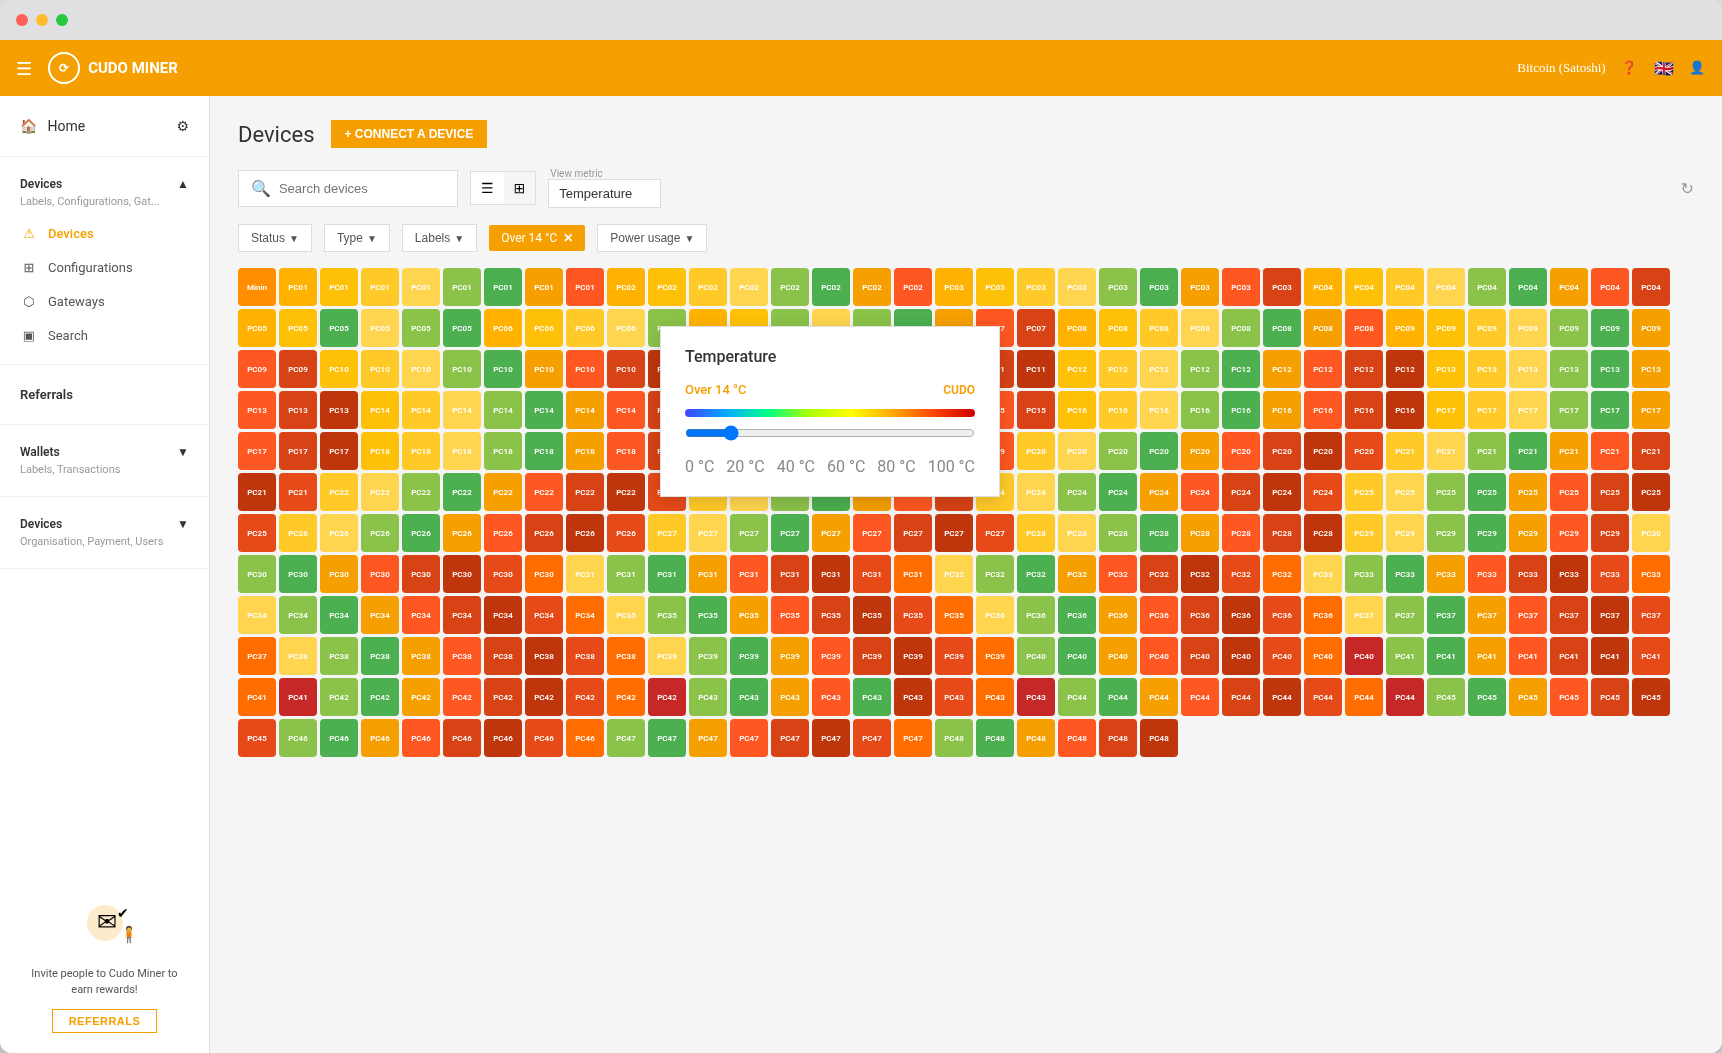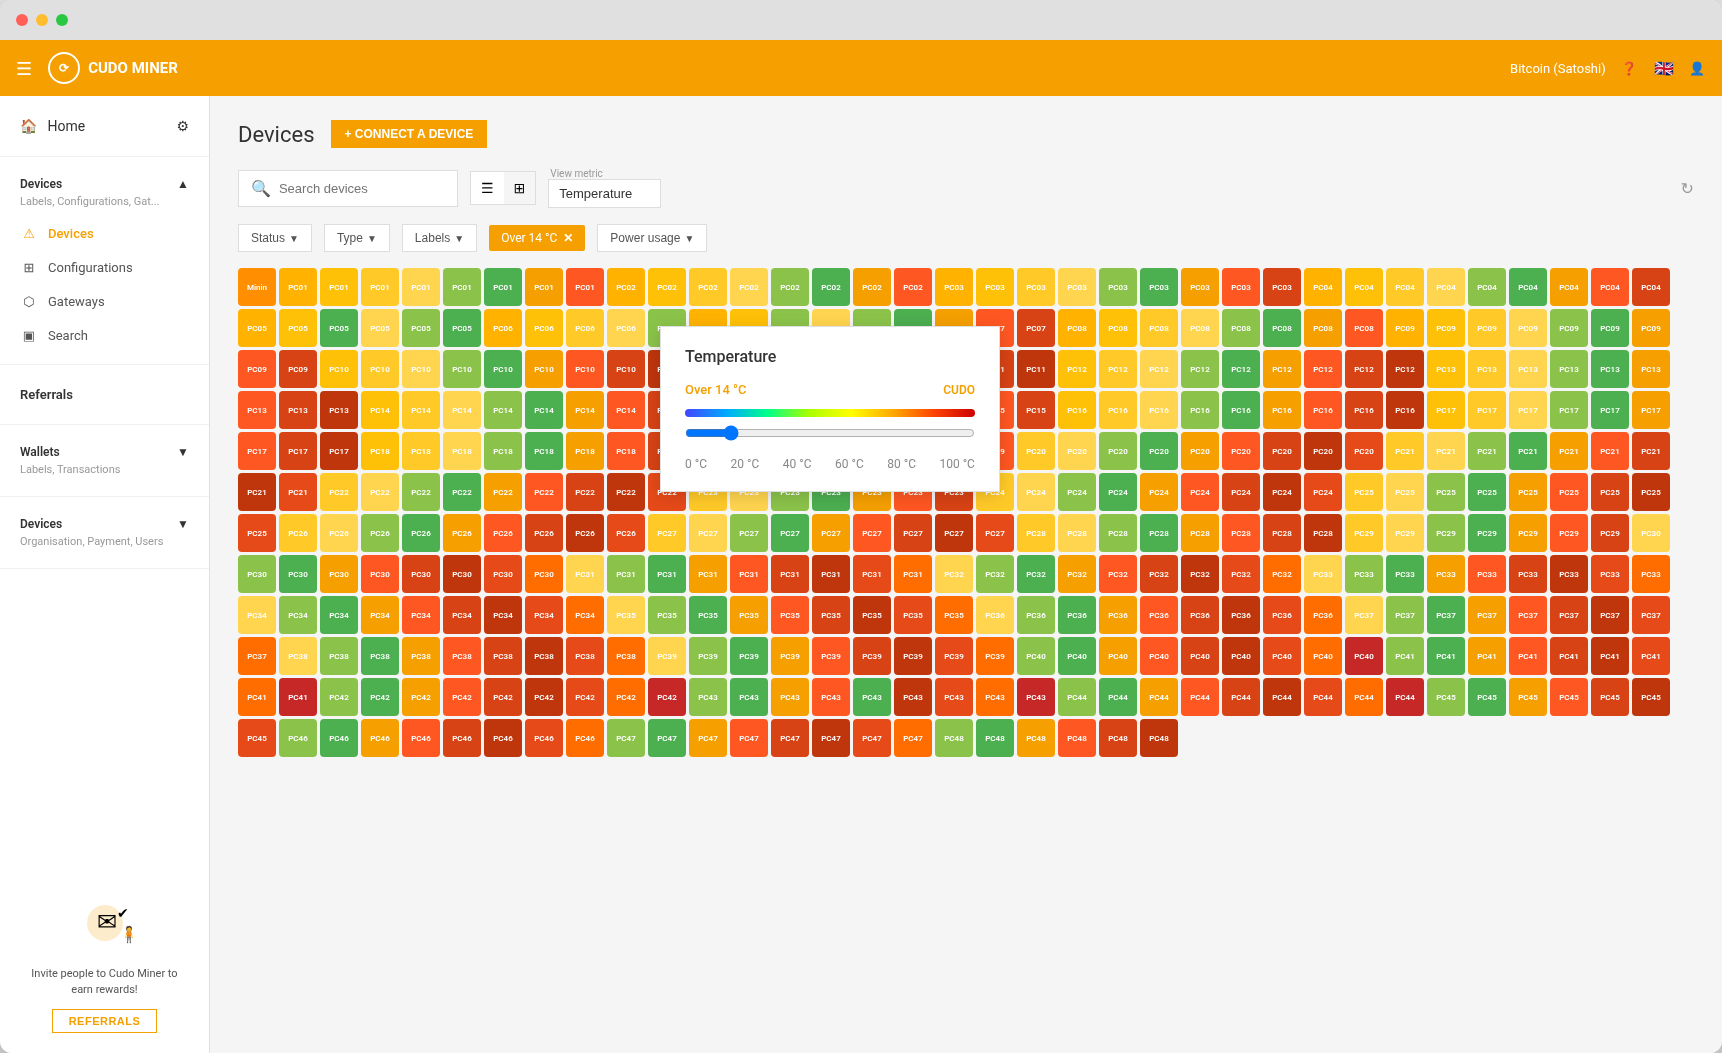--- a/index.html
+++ b/index.html
@@ -12,21 +12,21 @@
     .dot-red { background: #ff5f57; }
     .dot-yellow { background: #ffbd2e; }
     .dot-green { background: #28c940; }
 
     
     .navbar { height: 56px; background: #f5a000; display: flex; align-items: center; padding: 0 16px; gap: 16px; }
     .navbar-menu-icon { color: white; font-size: 18px; cursor: pointer; }
     .navbar-logo { display: flex; align-items: center; gap: 8px; color: white; font-weight: bold; font-size: 15px; }
     .logo-circle { width: 32px; height: 32px; border-radius: 50%; border: 2px solid white; display: flex; align-items: center; justify-content: center; color: white; font-weight: bold; font-size: 12px; }
     .navbar-right { margin-left: auto; display: flex; align-items: center; gap: 16px; color: white; font-size: 13px; }
-    .navbar-right span { cursor: pointer; }
+    .navbar-right span { cursor: pointer; font-family: Liberation Serif, serif; }
 
     
     .app-body { display: flex; height: calc(1053px - 40px - 56px); }
 
     
     .sidebar { width: 210px; background: white; border-right: 1px solid #e0e0e0; display: flex; flex-direction: column; overflow-y: auto; }
     .sidebar-section { padding: 12px 0; border-bottom: 1px solid #f0f0f0; }
     .sidebar-home { display: flex; align-items: center; gap: 10px; padding: 10px 20px; font-size: 14px; color: #333; cursor: pointer; }
     .sidebar-gear { margin-left: auto; }
 
@@ -77,21 +77,21 @@
     .device-tile { width: 38px; height: 38px; border-radius: 4px; display: flex; align-items: center; justify-content: center; font-size: 8px; font-weight: 600; color: white; cursor: pointer; flex-shrink: 0; }
 
     
     .temp-popup { position: absolute; top: 230px; left: 450px; background: white; border: 1px solid #e0e0e0; box-shadow: 0 4px 16px rgba(0,0,0,0.15); padding: 20px 24px; width: 340px; z-index: 100; }
     .temp-popup-title { font-size: 16px; font-weight: 500; color: #333; margin-bottom: 16px; }
     .temp-filter-row { display: flex; align-items: center; justify-content: space-between; margin-bottom: 12px; }
     .temp-filter-text { color: #f5a000; font-size: 13px; font-weight: 500; }
     .temp-clear { color: #f5a000; font-size: 12px; font-weight: 600; cursor: pointer; }
     .temp-slider-container { position: relative; margin-bottom: 8px; }
     .temp-gradient { height: 8px; border-radius: 4px; background: linear-gradient(to right, #4444ff, #00aaff, #00ff88, #aaff00, #ffff00, #ffaa00, #ff4400, #cc0000); }
-    .temp-labels { display: flex; justify-content: space-between; font-size: 12px; color: #888; }
+    .temp-labels { display: flex; justify-content: space-between; font-size: 16px; color: #888; }
 
     .flag-icon { font-size: 16px; }
     .chevron { font-size: 10px; }
   </style>
 </head>
 <body>
 
 <div class="window">
 
   <div class="titlebar">

